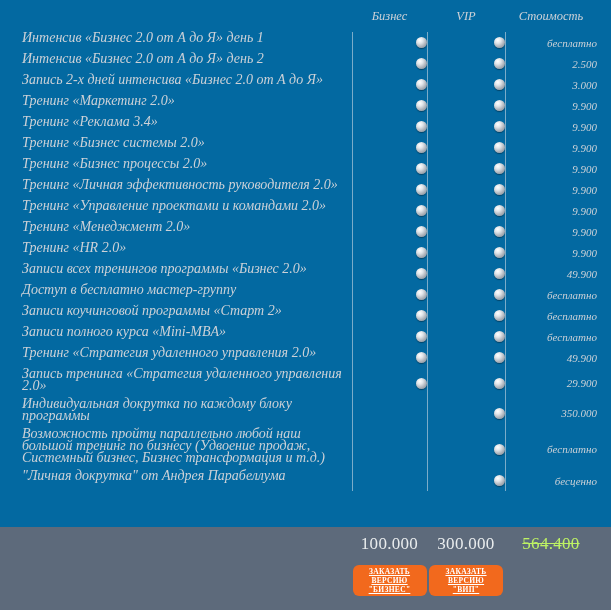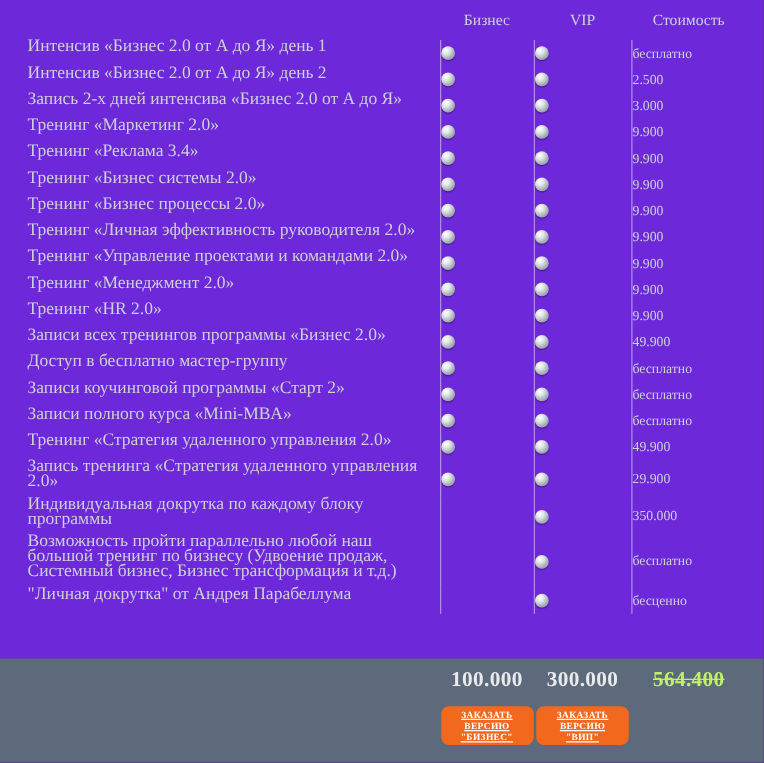--- a/index.html
+++ b/index.html
@@ -1,42 +1,42 @@
 <!DOCTYPE html>
 <html><head>
 <meta charset="utf-8">
 <style>
   html,body{margin:0;padding:0;}
   body{width:611px;height:610px;overflow:hidden;background:#3c434e;
        font-family:"Liberation Serif", serif;}
   .app{width:611px;height:610px;display:flex;flex-direction:column;}
 
   
-  .panel{background:#6d28d9;height:527px;flex:0 0 auto;}
+  .panel{background:#0369a1;height:527px;flex:0 0 auto;font-style:italic;}
   .grid-row{display:grid;grid-template-columns:352px 75px 78px 1fr;align-items:center;}
   .header-row{height:32px;}
   .col-head{color:#ccd1d7;font-size:12.5px;text-align:center;}
   .col-head.cost-head{padding-right:14px;text-align:center;}
 
   .row{min-height:21px;}
   .cell{height:100%;}
   .label-cell{padding:3px 10px 3px 22px;color:#ccd1d7;font-size:14px;line-height:12px;
               display:flex;align-items:flex-start;}
   .mark-cell,.cost-cell{border-left:1px solid rgba(222,228,235,.55);align-self:stretch;
-              display:flex;align-items:center;justify-content:flex-start;}
+              display:flex;align-items:center;justify-content:flex-end;}
   .cost-cell{color:#ccd1d7;font-size:11px;padding-right:14px;}
 
   .radio{width:11px;height:11px;border-radius:50%;flex:0 0 auto;
          background:radial-gradient(circle at 35% 30%, #ffffff 0%, #e2e6ea 28%, #aab0b8 62%, #7b828b 100%);
          box-shadow:0 1px 1px rgba(0,0,0,.35);}
 
   
   .footer{background:#5d6a7b;height:83px;flex:0 0 auto;}
   .totals{padding-top:7px;}
-  .total{color:#e9eced;font-size:17px;text-align:center;letter-spacing:.3px;font-weight:bold;}
+  .total{color:#e9eced;font-size:17px;text-align:center;letter-spacing:.3px;}
   .total.struck{color:#bef264;text-decoration:line-through;padding-right:14px;}
   .buttons-row{margin-top:11px;}
   .btn-slot{display:flex;align-items:center;justify-content:center;}
   .order-btn{width:74px;height:31px;border:none;border-radius:6px;background:#f2691d;
              color:#ffffff;font-family:"Liberation Serif", serif;font-weight:bold;
              font-size:7.5px;line-height:9px;letter-spacing:.3px;cursor:pointer;
              display:flex;flex-direction:column;align-items:center;justify-content:center;text-decoration:underline;}
 </style>
 </head>
 <body>

